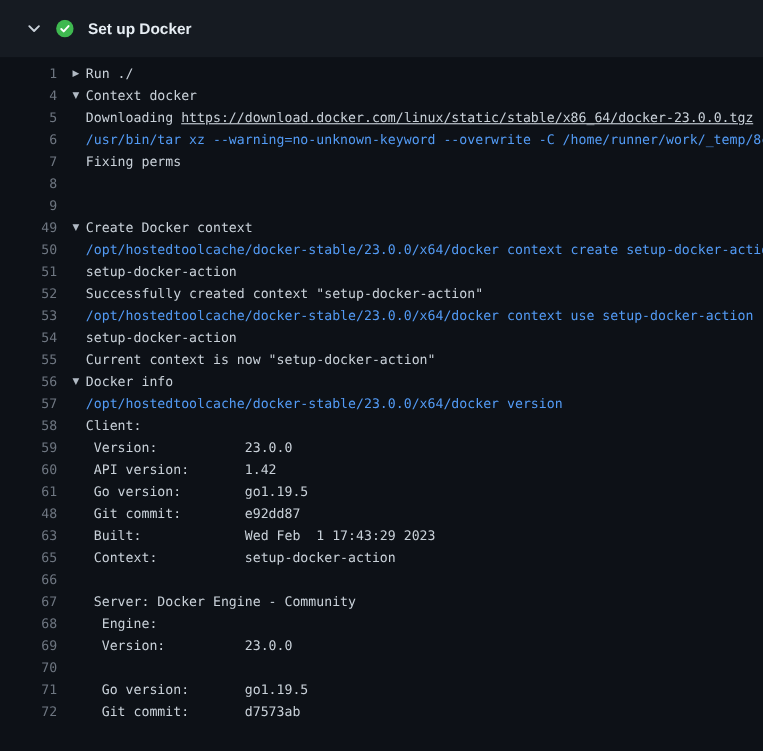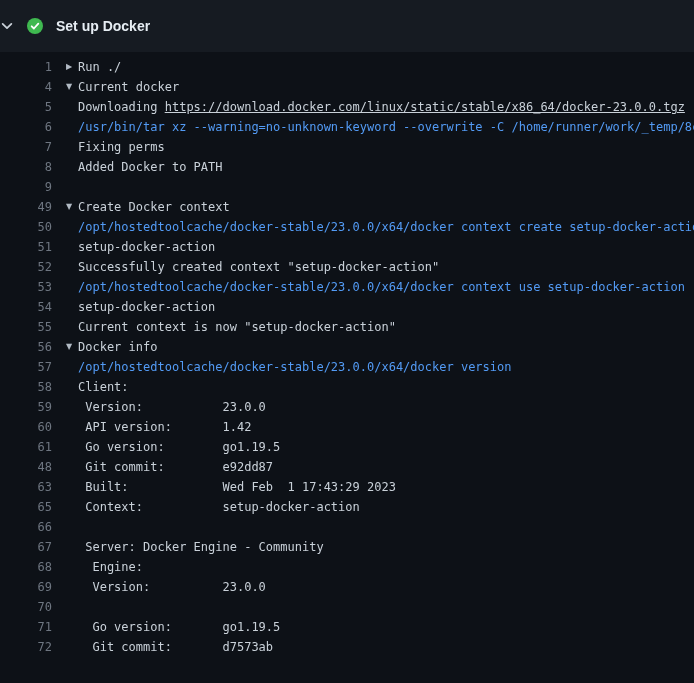--- a/index.html
+++ b/index.html
@@ -9,21 +9,21 @@
     font-family: "DejaVu Sans Mono", "Liberation Mono", monospace;
   }
   .panel { width: 100%; height: 100%; }
 
   
   .step-header {
     height: 52px;
     display: flex;
     align-items: center;
     gap: 13px;
-    padding: 0 0;
+    padding: 0 24px;
     background: var(--header-bg, #161b22);
     cursor: pointer;
   }
   .icon { display: inline-flex; align-items: center; justify-content: center; flex: none; }
   .step-title {
     color: var(--title-fg, #e6edf3);
     font-family: "Liberation Sans", "DejaVu Sans", sans-serif;
     font-size: 14px;
     font-weight: 600;
   }
@@ -78,25 +78,25 @@
       <svg width="16" height="16" viewBox="0 0 16 16">
         <circle cx="8" cy="8" r="8" style="fill:var(--success-green,#3fb950)"></circle>
         <path d="M4.7 8.3l2.2 2.2 4.4-4.8" fill="none" style="stroke:var(--check-mark,#ffffff)" stroke-width="1.8" stroke-linecap="round" stroke-linejoin="round"></path>
       </svg>
     </span>
     <span class="step-title">Set up Docker</span>
   </div>
 
   <div class="log">
       <div class="row group"><span class="num">1</span><span class="content"><span class="marker">▶</span><span class="seg plain">Run ./</span></span></div>
-      <div class="row group"><span class="num">4</span><span class="content"><span class="marker">▼</span><span class="seg plain">Current docker</span></span></div>
+      <div class="row group"><span class="num">4</span><span class="content"><span class="marker">▼</span><span class="seg plain">Context docker</span></span></div>
       <div class="row"><span class="num">5</span><span class="content"><span class="marker"></span><span class="seg plain">Downloading </span><span class="seg link">https://download.docker.com/linux/static/stable/x86_64/docker-23.0.0.tgz</span></span></div>
       <div class="row"><span class="num">6</span><span class="content"><span class="marker"></span><span class="seg cmd">/usr/bin/tar xz --warning=no-unknown-keyword --overwrite -C /home/runner/work/_temp/8c93</span></span></div>
       <div class="row"><span class="num">7</span><span class="content"><span class="marker"></span><span class="seg plain">Fixing perms</span></span></div>
-      <div class="row"><span class="num">8</span><span class="content"><span class="marker"></span><span class="seg plain">Added Docker to PATH</span></span></div>
+      <div class="row"><span class="num">8</span></div>
       <div class="row group"><span class="num">9</span></div>
       <div class="row group"><span class="num">49</span><span class="content"><span class="marker">▼</span><span class="seg plain">Create Docker context</span></span></div>
       <div class="row"><span class="num">50</span><span class="content"><span class="marker"></span><span class="seg cmd">/opt/hostedtoolcache/docker-stable/23.0.0/x64/docker context create setup-docker-action</span></span></div>
       <div class="row"><span class="num">51</span><span class="content"><span class="marker"></span><span class="seg plain">setup-docker-action</span></span></div>
       <div class="row"><span class="num">52</span><span class="content"><span class="marker"></span><span class="seg plain">Successfully created context "setup-docker-action"</span></span></div>
       <div class="row"><span class="num">53</span><span class="content"><span class="marker"></span><span class="seg cmd">/opt/hostedtoolcache/docker-stable/23.0.0/x64/docker context use setup-docker-action</span></span></div>
       <div class="row"><span class="num">54</span><span class="content"><span class="marker"></span><span class="seg plain">setup-docker-action</span></span></div>
       <div class="row"><span class="num">55</span><span class="content"><span class="marker"></span><span class="seg plain">Current context is now "setup-docker-action"</span></span></div>
       <div class="row group"><span class="num">56</span><span class="content"><span class="marker">▼</span><span class="seg plain">Docker info</span></span></div>
       <div class="row"><span class="num">57</span><span class="content"><span class="marker"></span><span class="seg cmd">/opt/hostedtoolcache/docker-stable/23.0.0/x64/docker version</span></span></div>

